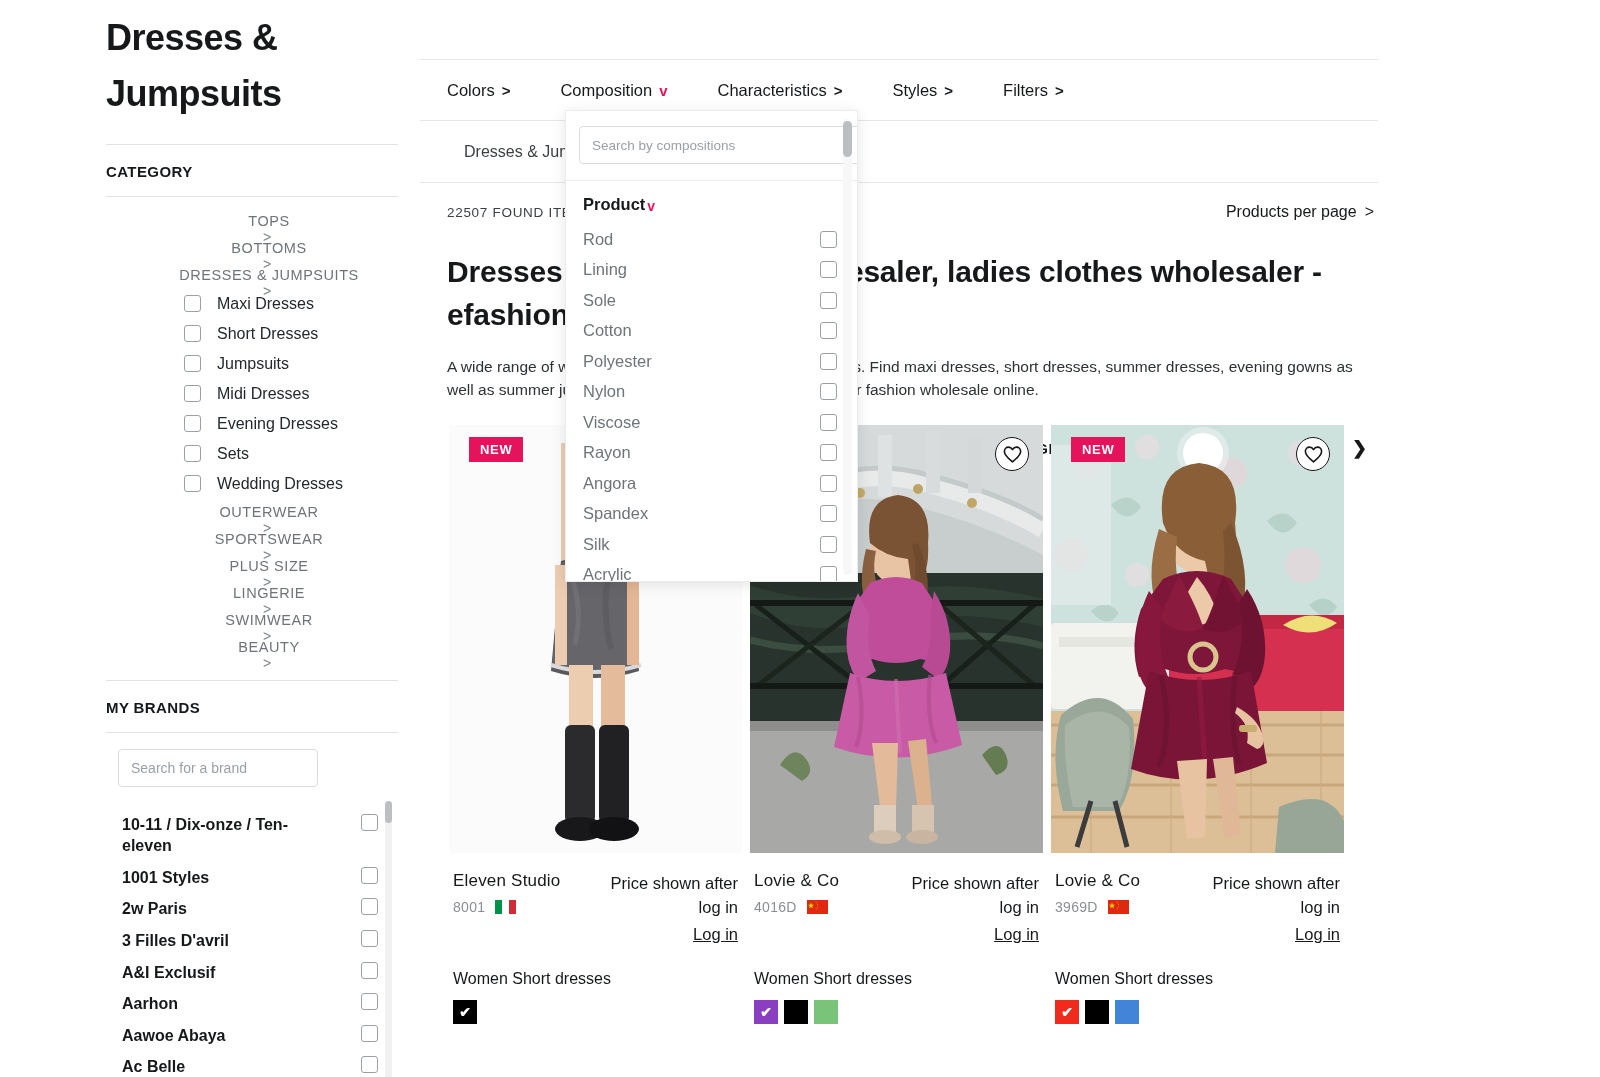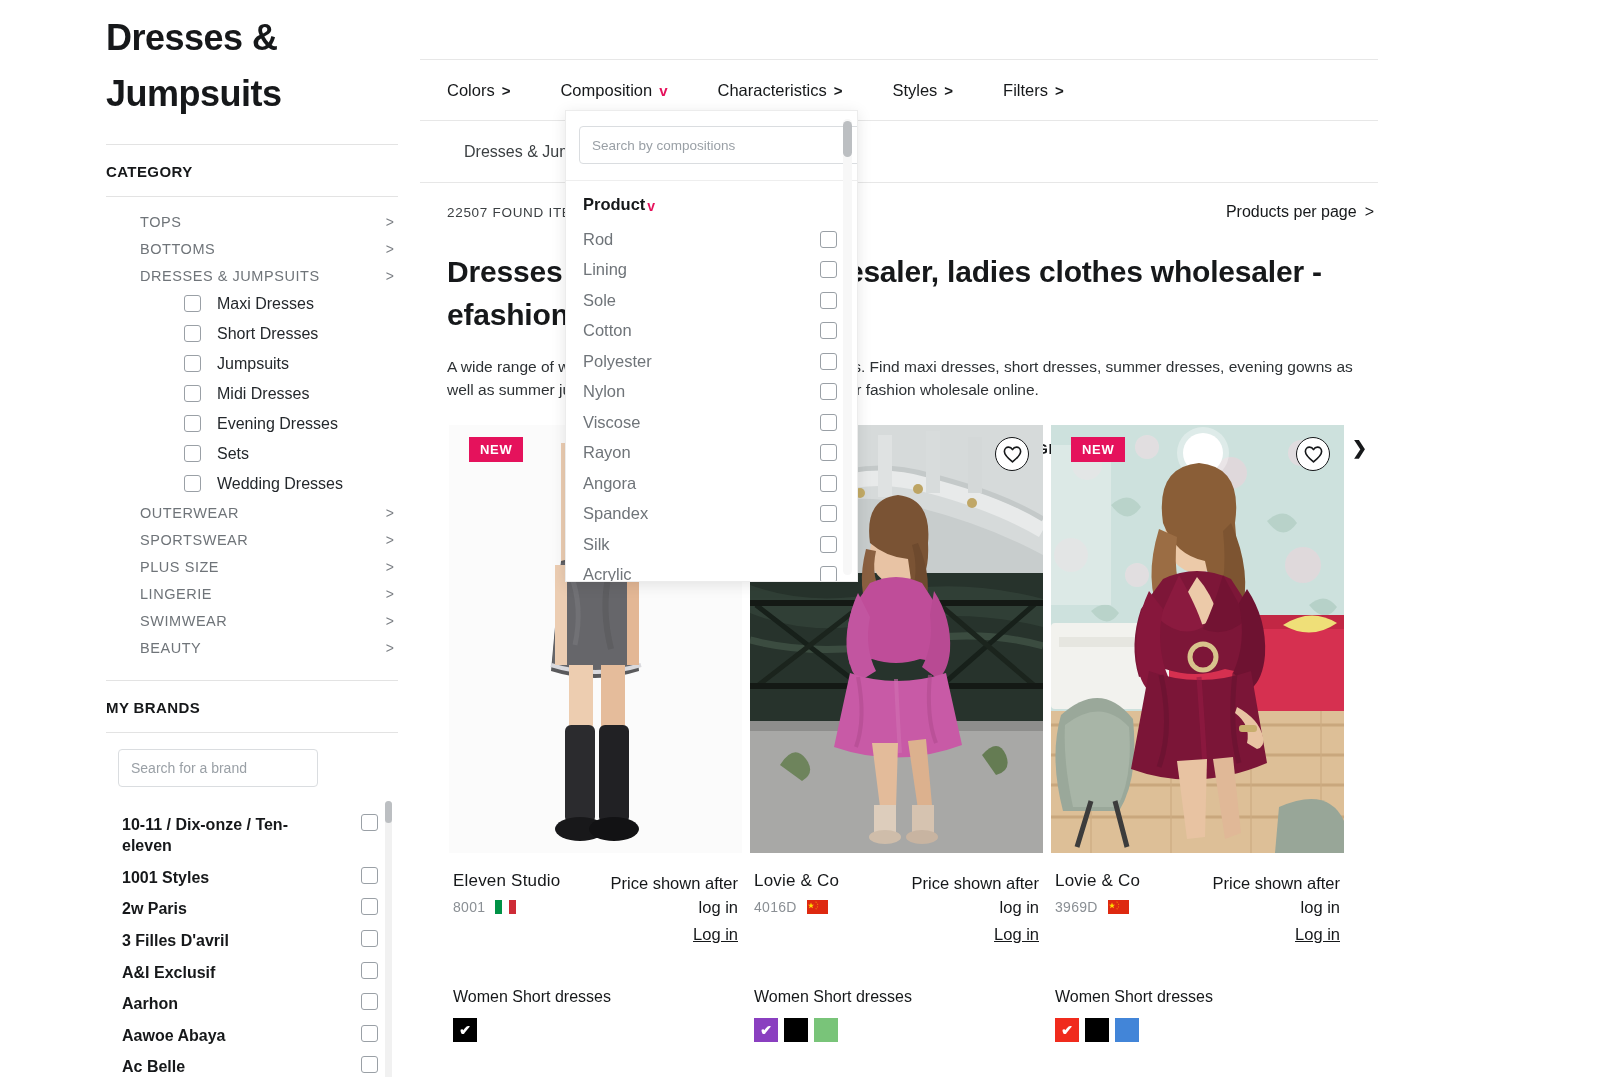--- a/index.html
+++ b/index.html
@@ -38,20 +38,21 @@
     font-size: 15px; font-weight: bold; letter-spacing: 0.4px;
     color: #16181a; padding: 18px 0 16px 0; width: 292px;
   }
   .sb-divider2 { width: 292px; }
 
   .cat-list { margin: 12px 0 0 0; width: 292px; }
   .cat-row {
     display: flex; align-items: center; justify-content: space-between;
     padding: 4px 0; height: 27px; cursor: pointer;
     padding-left: 34px;
+    flex-direction: column;
   }
   .cat-row .lbl {
     font-size: 14.5px; letter-spacing: 0.55px; color: #6f7479;
     text-transform: uppercase;
   }
   .cat-row .chev { font-size: 14px; color: #7d8186; padding-right: 4px; }
 
   .sub-row {
     display: flex; align-items: flex-start; gap: 16px;
     padding: 5px 0 5px 78px; height: 30px; cursor: pointer;
@@ -186,21 +187,21 @@
   .brand-name { font-size: 17px; color: #16181a; letter-spacing: 0.2px; }
   .ref-line { display: flex; align-items: center; gap: 10px; margin-top: 8px; }
   .ref { font-size: 14px; color: #8a8f94; letter-spacing: 0.3px; }
   .flag { width: 21px; height: 14px; display: block; border: 0; }
   .meta-r {
     text-align: right; font-size: 16.5px; color: #16181a;
     line-height: 1.48; max-width: 150px;
   }
   .meta-r .login-link { display: block; margin-top: 2px; cursor: pointer; text-decoration: underline; }
 
-  .cat-line { font-size: 16px; color: #16181a; margin: 42px 4px 0 4px; }
+  .cat-line { font-size: 16px; color: #16181a; margin: 24px 4px 0 4px; }
   .swatches { display: flex; gap: 6px; margin: 12px 4px 0 4px; }
   .sw {
     width: 24px; height: 24px; display: flex; align-items: center;
     justify-content: center; cursor: pointer;
   }
   .sw .tick {
     color: #fff; font-size: 14px; line-height: 1; font-weight: bold;
   }
 
   

